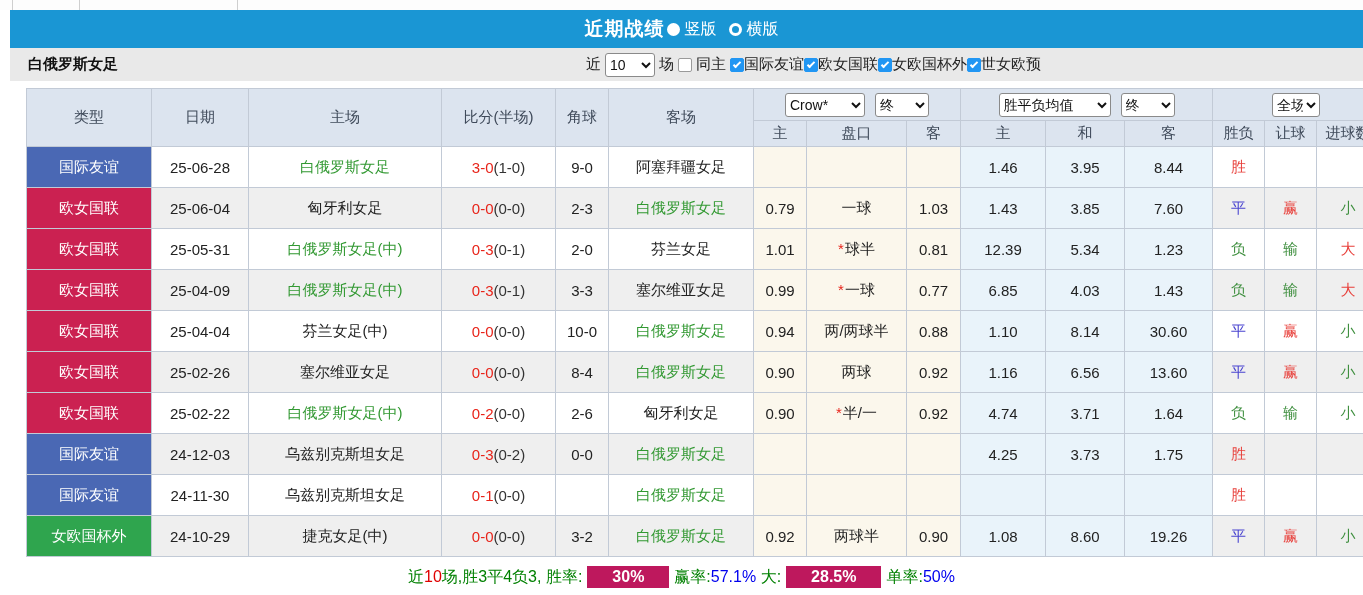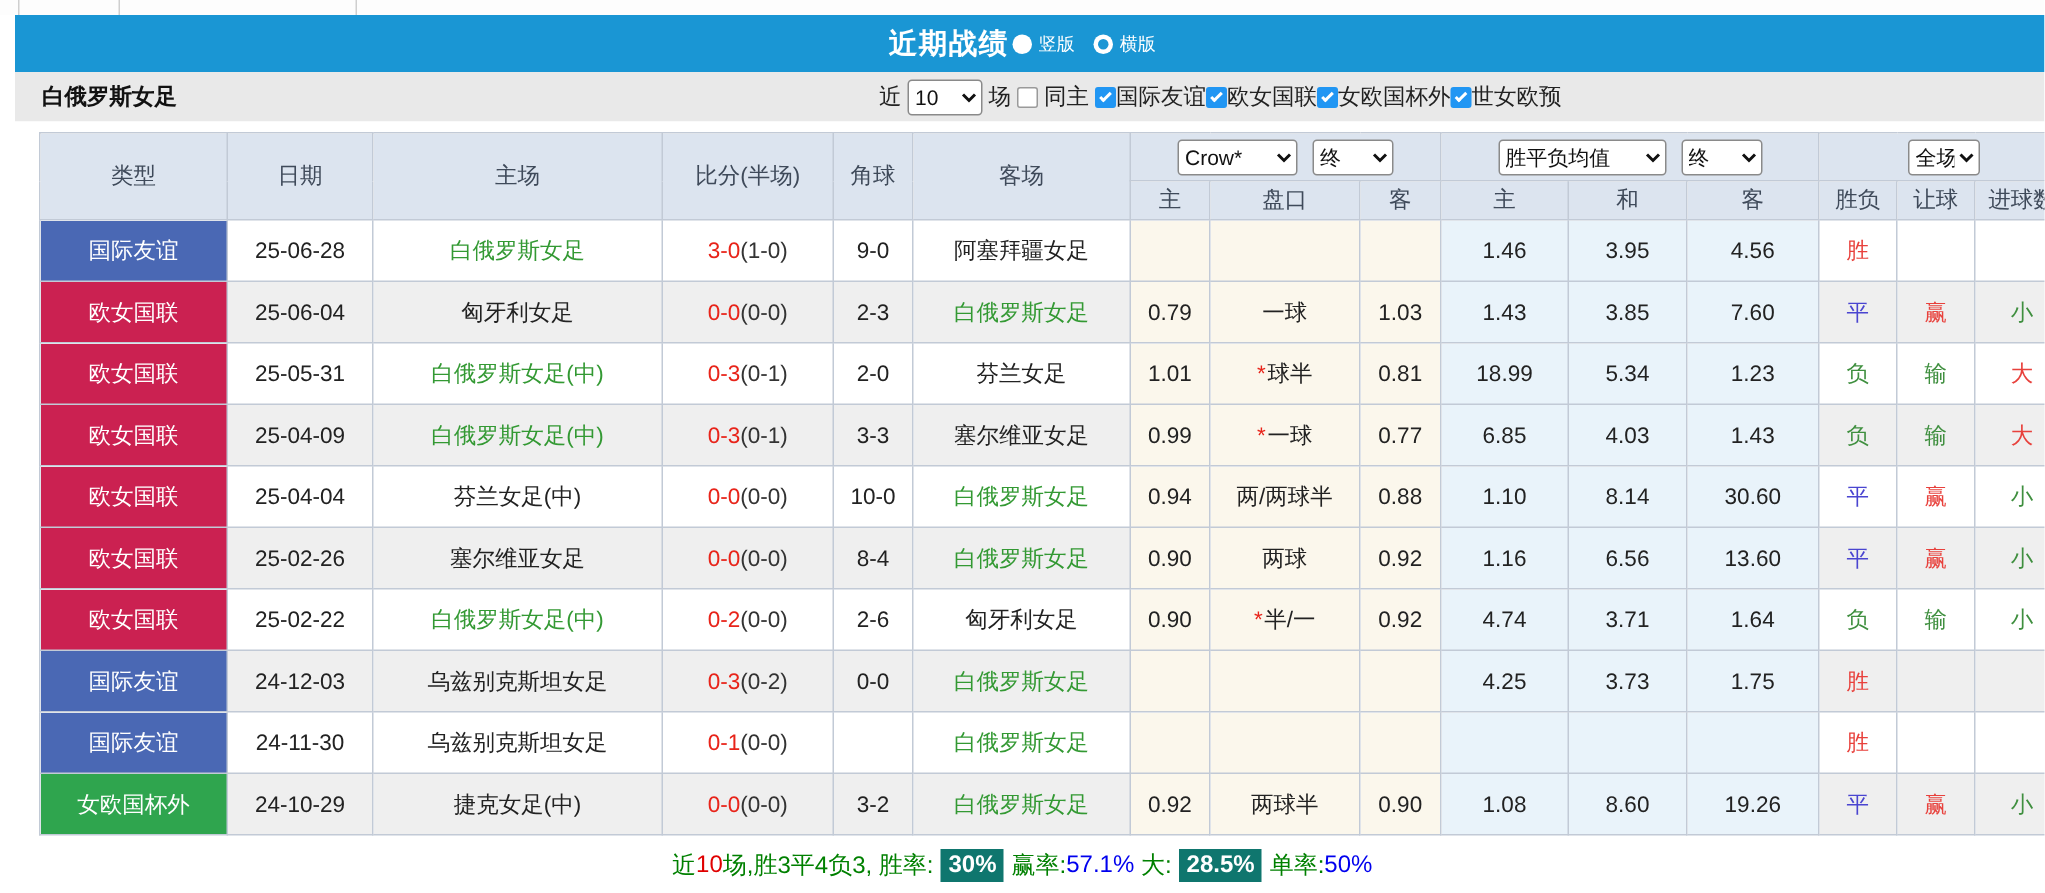--- a/index.html
+++ b/index.html
@@ -15,21 +15,21 @@
   
   .topbar{
     margin-left:10px;height:38px;background:#1a96d4;
     display:flex;align-items:center;justify-content:center;color:#fff;
   }
   .topbar .title{font-weight:bold;font-size:19px;letter-spacing:1px;}
   .radio{width:13px;height:13px;border-radius:50%;background:#fff;display:inline-flex;
          align-items:center;justify-content:center;margin:0 5px 0 2px;vertical-align:-2px;}
   .radio .dot{width:7px;height:7px;border-radius:50%;background:#1a96d4;display:none;}
   .radio.checked .dot{display:block;}
-  .radio-label{font-size:12px;margin-right:10px;}
+  .radio-label{font-size:16px;margin-right:10px;}
 
   
   .band{
     margin-left:10px;height:33px;background:#e9e9e9;
     display:flex;align-items:center;font-size:15px;
   }
   .band .team{font-weight:bold;color:#111;margin-left:18px;font-size:15px;}
   .filters{margin-left:auto;margin-right:322px;display:flex;align-items:center;gap:4px;white-space:nowrap;}
   .sel{font-size:14px;height:24px;border:1px solid #8a8a8a;border-radius:3px;background:#fff;color:#111;}
   .cb{width:14px;height:14px;border:1px solid #9a9a9a;background:#fff;border-radius:2px;
@@ -59,21 +59,21 @@
   .c-g{color:#3f8f3f;}
   .c-b{color:#4a45d0;}
   .hdr-selects{display:flex;align-items:center;justify-content:center;gap:10px;}
 
   
   .summary{height:40px;display:flex;align-items:center;justify-content:center;
            font-size:16px;white-space:pre;}
   .s-g{color:#008000;}
   .s-r{color:#e00000;}
   .s-b{color:#0000ee;text-align:right;}
-  .s-badge{background:#0f766e;color:#fff;font-weight:bold;padding:2px 5px;margin:0 5px;display:inline-block;}
+  .s-badge{background:#be185d;color:#fff;font-weight:bold;padding:2px 25px;margin:0 5px;display:inline-block;}
 </style>
 </head>
 <body>
 
 <div class="top-strip">
   <div class="vline" style="left:12px"></div>
   <div class="vline" style="left:79px"></div>
   <div class="vline" style="left:237px"></div>
 </div>
 
@@ -183,21 +183,21 @@
         <td>25-06-28</td>
         <td class="green-team">白俄罗斯女足</td>
         <td><span class="score">3-0</span><span class="half">(1-0)</span></td>
         <td>9-0</td>
         <td>阿塞拜疆女足</td>
         <td class="odds-bg"></td>
         <td class="odds-bg"></td>
         <td class="odds-bg"></td>
         <td class="avg-bg">1.46</td>
         <td class="avg-bg">3.95</td>
-        <td class="avg-bg">4.56</td>
+        <td class="avg-bg">8.44</td>
         <td class="c-r">胜</td>
         <td class="c-"></td>
         <td class="c-"></td>
       </tr>
       <tr class="stripe">
         <td class="type-cell" style="background: rgb(203, 33, 81);">欧女国联</td>
         <td>25-06-04</td>
         <td>匈牙利女足</td>
         <td><span class="score">0-0</span><span class="half">(0-0)</span></td>
         <td>2-3</td>
@@ -215,21 +215,21 @@
       <tr>
         <td class="type-cell" style="background: rgb(203, 33, 81);">欧女国联</td>
         <td>25-05-31</td>
         <td class="green-team">白俄罗斯女足(中)</td>
         <td><span class="score">0-3</span><span class="half">(0-1)</span></td>
         <td>2-0</td>
         <td>芬兰女足</td>
         <td class="odds-bg">1.01</td>
         <td class="odds-bg"><span class="star">*</span>球半</td>
         <td class="odds-bg">0.81</td>
-        <td class="avg-bg">18.99</td>
+        <td class="avg-bg">12.39</td>
         <td class="avg-bg">5.34</td>
         <td class="avg-bg">1.23</td>
         <td class="c-g">负</td>
         <td class="c-g">输</td>
         <td class="c-r">大</td>
       </tr>
       <tr class="stripe">
         <td class="type-cell" style="background: rgb(203, 33, 81);">欧女国联</td>
         <td>25-04-09</td>
         <td class="green-team">白俄罗斯女足(中)</td>

